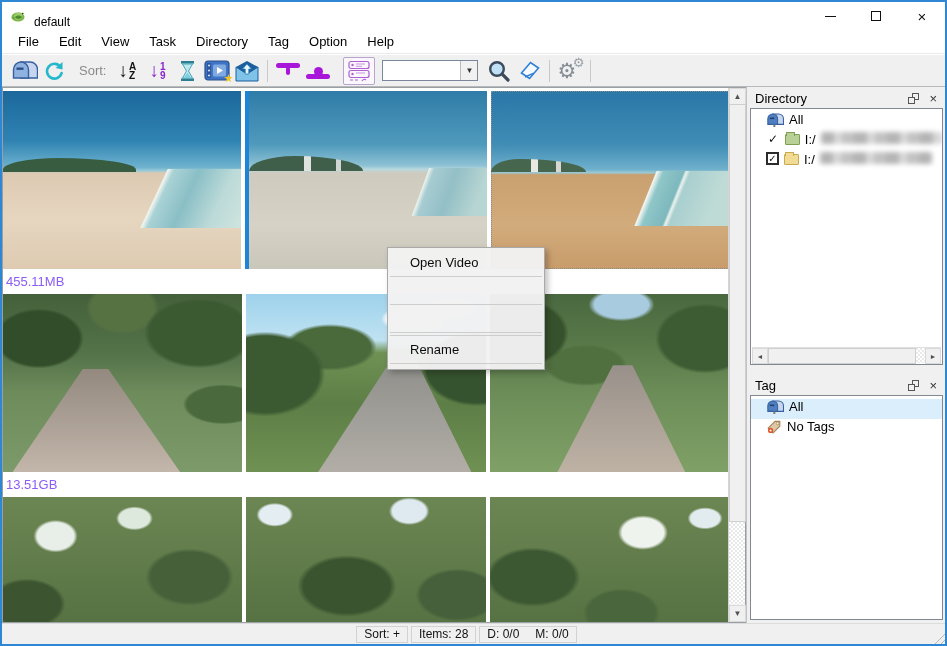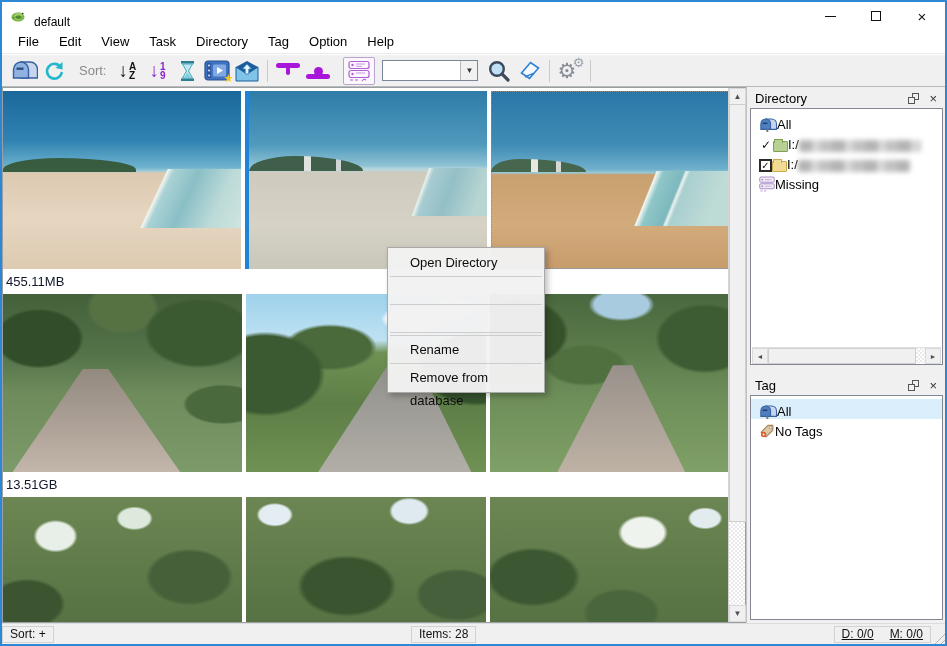--- a/index.html
+++ b/index.html
@@ -46,21 +46,21 @@
   .gear-big { position:absolute; left:0px; top:2px; font-size:21px; color:#868c96; line-height:22px; }
   .gear-small { position:absolute; right:-1px; top:-2px; font-size:13px; color:#9aa0aa; line-height:13px; }
 
   
   .main-frame { position:absolute; left:2px; top:87px; width:744px; height:536px; border:1px solid #98a0a4; background:#fff; }
   .main-viewport { position:absolute; left:0; top:0; bottom:0; width:726px; overflow:hidden; background:#fff; }
   .thumb-row { display:flex; gap:4px; margin-top:3px; }
   .thumb { position:relative; overflow:hidden; height:178px; flex:1; background:#cfd8da; }
   .sel-left { border-left:4px solid #1d84d8; }
   .focus-dotted { outline:1px dotted #8d8d8d; outline-offset:-1px; }
-  .file-label { font-size:13px; color:#0f172a; margin:5px 0 0 3px; height:17px; }
+  .file-label { font-size:13px; color:#8b5cf6; margin:5px 0 0 3px; height:17px; }
   .file-label.name { margin-top:11px; }
 
   
   .b1 { background:linear-gradient(180deg,#1c689c 0%,#2f83b2 28%,#6fb3cf 43%,#9fcdd9 45%,#ddc9b2 46%,#e6d6c0 72%,#ddcab1 100%); }
   .b1::before { content:""; position:absolute; left:0; top:37.5%; width:56%; height:8%; background:#375c40; border-radius:50% 70% 0 0 / 100% 100% 0 0; }
   .b1::after { content:""; position:absolute; right:0; top:44%; width:52%; height:33%; background:linear-gradient(115deg,transparent 33%,#f2f5ef 34%,#a9d2d5 38%,#8abfc6 55%,#bcdad8 78%,#cfe4df 100%); }
   .b2 { background:linear-gradient(180deg,#2f7ca8 0%,#4f9abc 30%,#8fc2d4 42%,#b9d8de 44%,#cecabe 46%,#d6d2c6 75%,#c9c6ba 100%); }
   .b2::before { content:""; position:absolute; left:0; top:36.5%; width:48%; height:8.5%; background:linear-gradient(90deg,#3f5f4a 0 48%,#dfe3df 48% 54%,#3f5f4a 54% 76%,#cfd5d2 76% 81%,#3f5f4a 81%); border-radius:40% 60% 0 0 / 100% 100% 0 0; }
   .b2::after { content:""; position:absolute; right:0; top:43%; width:44%; height:27%; background:linear-gradient(110deg,transparent 38%,#e8f1ec 39%,#a7ccd2 43%,#93bfc6 62%,#b7d5d2 88%); }
   .b3 { background:linear-gradient(180deg,#2a77a8 0%,#3f8cb5 30%,#6fb0cc 44%,#9ccad6 46%,#c9a06f 47%,#d2ab7c 75%,#c89c6b 100%); }
@@ -128,40 +128,40 @@
   
   .side { position:absolute; left:746px; top:87px; width:199px; height:536px; background:#f0f0f0; border-left:1px solid #c2c2c2; }
   .panel-header { position:absolute; left:0; right:0; height:20px; display:flex; align-items:center; padding:0 8px; }
   .panel-title { font-size:13px; color:#000; }
   .panel-icons { margin-left:auto; display:flex; align-items:center; gap:10px; }
   .float-icon { position:relative; width:11px; height:11px; }
   .float-icon .r1 { position:absolute; right:0; top:0; width:7px; height:7px; border:1px solid #555; }
   .float-icon .r2 { position:absolute; left:0; bottom:0; width:7px; height:7px; border:1px solid #555; background:#f0f0f0; }
   .panel-close { font-size:13px; color:#333; line-height:11px; }
   .tree-box { position:absolute; left:3px; width:193px; background:#fff; border:1px solid #828790; overflow:hidden; }
-  .tree-row { display:flex; align-items:flex-end; height:20px; padding-left:8px; font-size:13px; color:#000; }
+  .tree-row { display:flex; align-items:flex-start; height:20px; padding-left:15px; gap:5px; font-size:13px; color:#000; }
   .tree-row.sel { background:#dbeefb; }
   .check-plain { width:14px; text-align:center; font-size:12px; font-weight:bold; color:#111; }
   .check-box { width:13px; height:13px; border:2px solid #2b2b2b; font-size:10px; font-weight:bold; color:#111; display:flex; align-items:center; justify-content:center; line-height:1; }
   .folder { position:relative; width:15px; height:11px; border-radius:1px; margin-top:2px; }
   .folder::before { content:""; position:absolute; left:0; top:-3px; width:7px; height:3px; border-radius:1px 1px 0 0; background:inherit; border:inherit; border-bottom:none; }
   .folder.green { background:#b8cf96; border:1px solid #7fa050; }
   .folder.yellow { background:#f2dc95; border:1px solid #c9aa4f; }
   .redact { display:inline-block; height:12px; border-radius:2px; filter:blur(2.5px); background:repeating-linear-gradient(90deg,#b4b4b4 0 13px,#d8d8d8 13px 21px,#c2c2c2 21px 33px); }
   .dir-hscroll { position:absolute; left:1px; right:1px; bottom:1px; height:16px; background:#f3f3f3; background-image:repeating-conic-gradient(#ffffff 0 25%, #e9e9e9 0 50%); background-size:4px 4px; border-top:1px solid #e0e0e0; }
   .dir-hscroll .btn { position:absolute; top:0; width:16px; height:16px; background:#f0f0f0; border:1px solid #d9d9d9; display:flex; align-items:center; justify-content:center; }
   .dir-hscroll .btn.left { left:0; } .dir-hscroll .btn.right { right:0; }
   .dir-hscroll .btn.left::after { content:"◄"; font-size:7px; color:#505050; }
   .dir-hscroll .btn.right::after { content:"►"; font-size:7px; color:#505050; }
   .dir-hscroll .thumb-h { position:absolute; left:16px; top:0; width:148px; height:16px; background:#f0f0f0; border:1px solid #cfcfcf; }
 
   
-  .statusbar { position:absolute; left:2px; right:2px; top:623px; height:21px; background:#f0f0f0; border-top:1px solid #dcdcdc; display:flex; align-items:center; justify-content:space-between; padding-right:14px; gap:3px; }
+  .statusbar { position:absolute; left:2px; right:2px; top:623px; height:21px; background:#f0f0f0; border-top:1px solid #dcdcdc; display:flex; align-items:center; justify-content:center; padding-right:14px; gap:3px; }
   .status-cell { border:1px solid #d2d2d2; height:17px; line-height:15px; font-size:12px; color:#111; padding:0 7px; background:#f0f0f0; }
-  .status-cell.double { display:flex; gap:16px;text-decoration:underline; }
+  .status-cell.double { display:flex; gap:16px; }
   .grip { position:absolute; right:2px; bottom:2px; width:13px; height:13px; background:repeating-linear-gradient(135deg, transparent 0 3px, #b5b5b5 3px 4px); clip-path:polygon(100% 0,100% 100%,0 100%); }
 
   svg { display:block; }
 </style>
 </head>
 <body>
 
 <div class="window">
 
   <div class="titlebar">
@@ -321,30 +321,29 @@
       <div class="file-label">13.51GB</div>
 
       <div class="thumb-row">
         <div class="thumb f1"></div>
         <div class="thumb f2"></div>
         <div class="thumb f3"></div>
       </div>
     </div>
 
     <div class="ctx-menu">
-      <div class="ctx-item">Open Directory</div>
+      <div class="ctx-item">Open Video</div>
       <div class="ctx-sep"></div>
       <div class="ctx-item empty"></div>
       <div class="ctx-sep"></div>
       <div class="ctx-item empty"></div>
       <div class="ctx-sep"></div>
       <div class="ctx-sep"></div>
       <div class="ctx-item">Rename</div>
       <div class="ctx-sep"></div>
-      <div class="ctx-item">Remove from database</div>
     </div>
 
     <div class="vscroll">
       <div class="btn up"></div>
       <div class="thumb-v"></div>
       <div class="btn down"></div>
     </div>
   </div>
 
   <div class="side">
@@ -376,32 +375,20 @@
           <span class="folder green"></span>
           <span>I:/</span>
           <span class="redact" style="width:122px;"></span>
         </div>
         <div class="tree-row">
           <span class="check-box">✓</span>
           <span class="folder yellow"></span>
           <span>I:/</span>
           <span class="redact" style="width:112px;"></span>
         </div>
-        <div class="tree-row">
-          <svg width="16" height="16" viewBox="0 0 22 22">
-              <rect x="1" y="1.5" width="20" height="7" rx="2" fill="#eee" stroke="#b08fd0" stroke-width="1.4"></rect>
-              <circle cx="4.5" cy="5" r="1.3" fill="#b08fd0"></circle>
-              <line x1="8" y1="5" x2="17" y2="5" stroke="#c9aee0" stroke-width="1.4"></line>
-              <rect x="1" y="10.5" width="20" height="7" rx="2" fill="#eee" stroke="#b08fd0" stroke-width="1.4"></rect>
-              <circle cx="4.5" cy="14" r="1.3" fill="#b08fd0"></circle>
-              <line x1="8" y1="14" x2="17" y2="14" stroke="#c9aee0" stroke-width="1.4"></line>
-              <line x1="2" y1="20.5" x2="12" y2="20.5" stroke="#b08fd0" stroke-width="1.2" stroke-dasharray="3 2"></line>
-            </svg>
-          <span>Missing</span>
-        </div>
       </div>
       <div class="dir-hscroll">
         <div class="btn left"></div>
         <div class="thumb-h"></div>
         <div class="btn right"></div>
       </div>
     </div>
 
     <div class="panel-header" style="top:288px;">
       <span class="panel-title">Tag</span>

